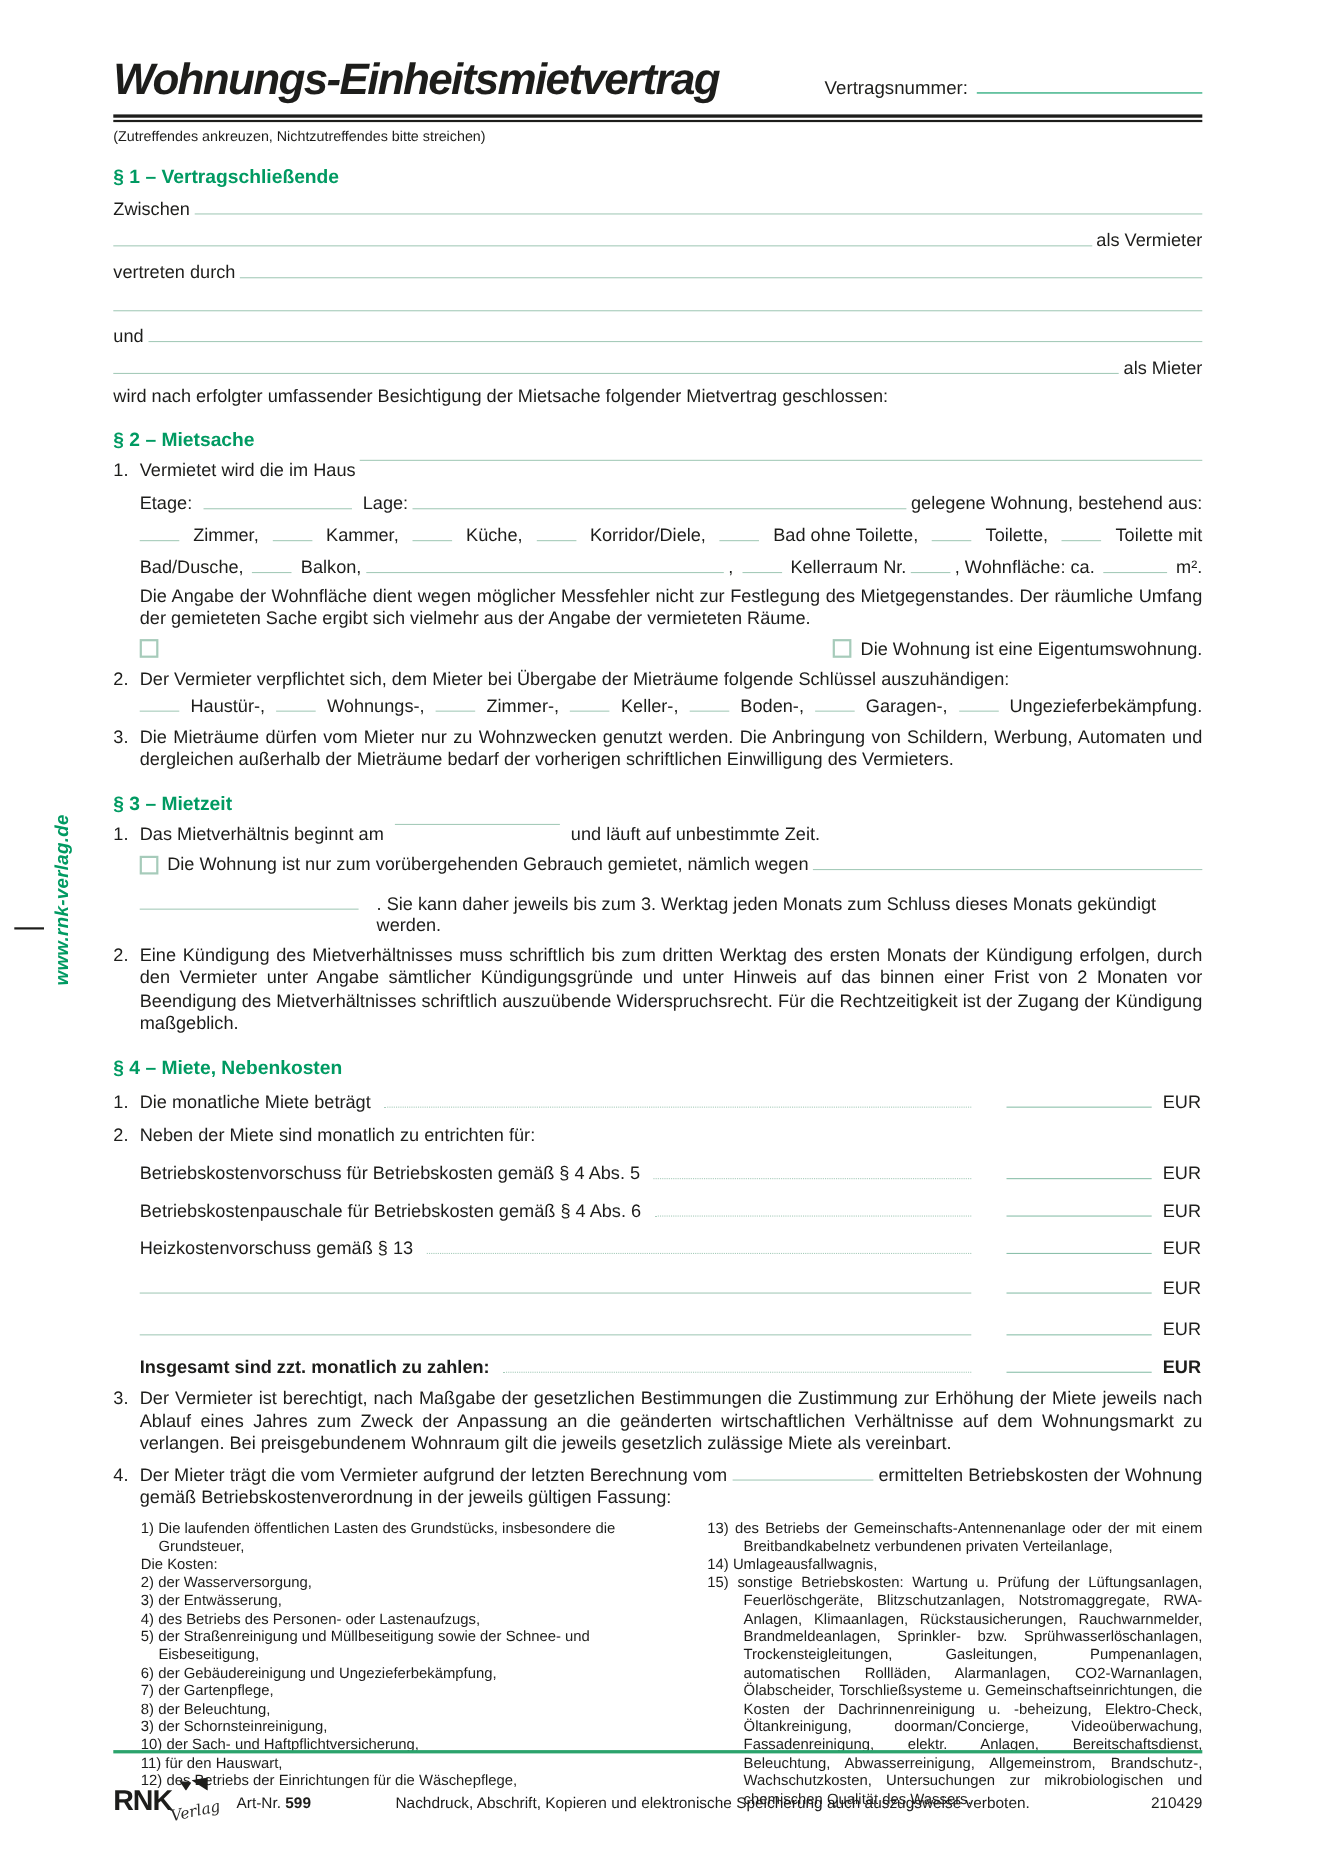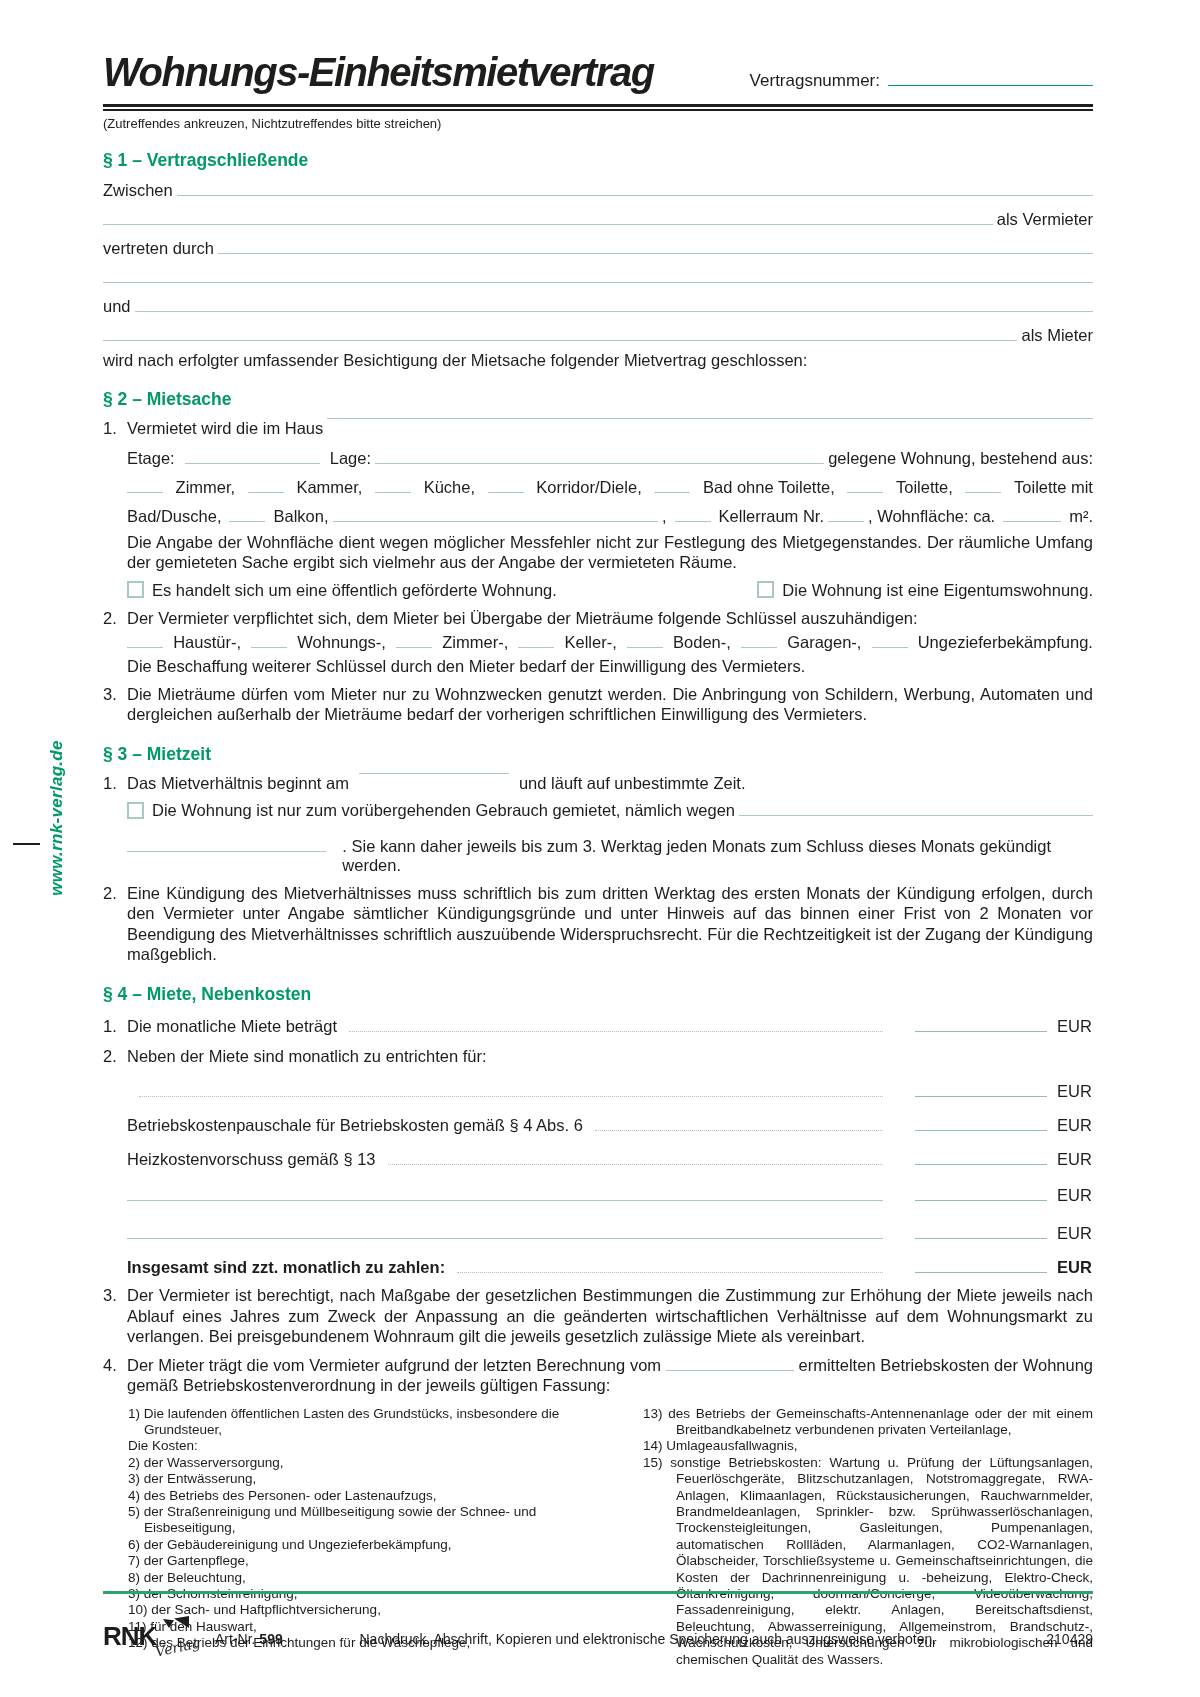--- a/index.html
+++ b/index.html
@@ -160,21 +160,20 @@
       <span class="bl w36" style="margin:0 8px;"></span>
       <span>Kellerraum Nr.</span>
       <span class="bl w36" style="margin:0 4px;"></span>
       <span>, Wohnfläche: ca.</span>
       <span class="bl w58" style="margin:0 8px;"></span>
       <span>m².</span>
     </div>
     <div class="ind just" style="margin-top:6px;font-size:16.5px;line-height:20.5px;">Die Angabe der Wohnfläche dient wegen möglicher Messfehler nicht zur Festlegung des Mietgegenstandes. Der räumliche Umfang der gemieteten Sache ergibt sich vielmehr aus der Angabe der vermieteten Räume.</div>
     <div class="cb-row ind">
       <span class="cbx"></span>
-      <span>Es handelt sich um eine öffentlich geförderte Wohnung.</span>
       <span class="cbx" style="margin-left:auto;"></span>
       <span>Die Wohnung ist eine Eigentumswohnung.</span>
     </div>
     <div class="item">
       <span class="num">2.</span>
       <span class="body-t">Der Vermieter verpflichtet sich, dem Mieter bei Übergabe der Mieträume folgende Schlüssel auszuhändigen:</span>
     </div>
     <div class="frow ind spread" style="margin-top:4px;">
       <span class="bl w36"></span>
       <span>Haustür-,</span>
@@ -184,21 +183,20 @@
       <span>Zimmer-,</span>
       <span class="bl w36"></span>
       <span>Keller-,</span>
       <span class="bl w36"></span>
       <span>Boden-,</span>
       <span class="bl w36"></span>
       <span>Garagen-,</span>
       <span class="bl w36"></span>
       <span>Ungezieferbekämpfung.</span>
     </div>
-    <div class="ind" style="margin-top:5px;font-size:16.5px;">Die Beschaffung weiterer Schlüssel durch den Mieter bedarf der Einwilligung des Vermieters.</div>
     <div class="item">
       <span class="num">3.</span>
       <span class="body-t just">Die Mieträume dürfen vom Mieter nur zu Wohnzwecken genutzt werden. Die Anbringung von Schildern, Werbung, Automaten und dergleichen außerhalb der Mieträume bedarf der vorherigen schriftlichen Einwilligung des Vermieters.</span>
     </div>
 
     <div class="shead">§ 3 – Mietzeit</div>
     <div class="item">
       <span class="num">1.</span>
       <span>Das Mietverhältnis beginnt am</span>
       <span class="bl w150" style="margin:0 10px;align-self:baseline;"></span>
@@ -224,20 +222,21 @@
       <span>Die monatliche Miete beträgt</span>
       <span class="dots"></span>
       <span class="amt"></span>
       <span class="eur">EUR</span>
     </div>
     <div class="item" style="margin-top:10px;">
       <span class="num">2.</span>
       <span>Neben der Miete sind monatlich zu entrichten für:</span>
     </div>
     <div class="eur-row" style="margin-top:15px;">
+      <span>Betriebskostenvorschuss für Betriebskosten gemäß § 4 Abs. 5</span>
       <span class="dots"></span>
       <span class="amt"></span>
       <span class="eur">EUR</span>
     </div>
     <div class="eur-row" style="margin-top:14px;">
       <span>Betriebskostenpauschale für Betriebskosten gemäß § 4 Abs. 6</span>
       <span class="dots"></span>
       <span class="amt"></span>
       <span class="eur">EUR</span>
     </div>

